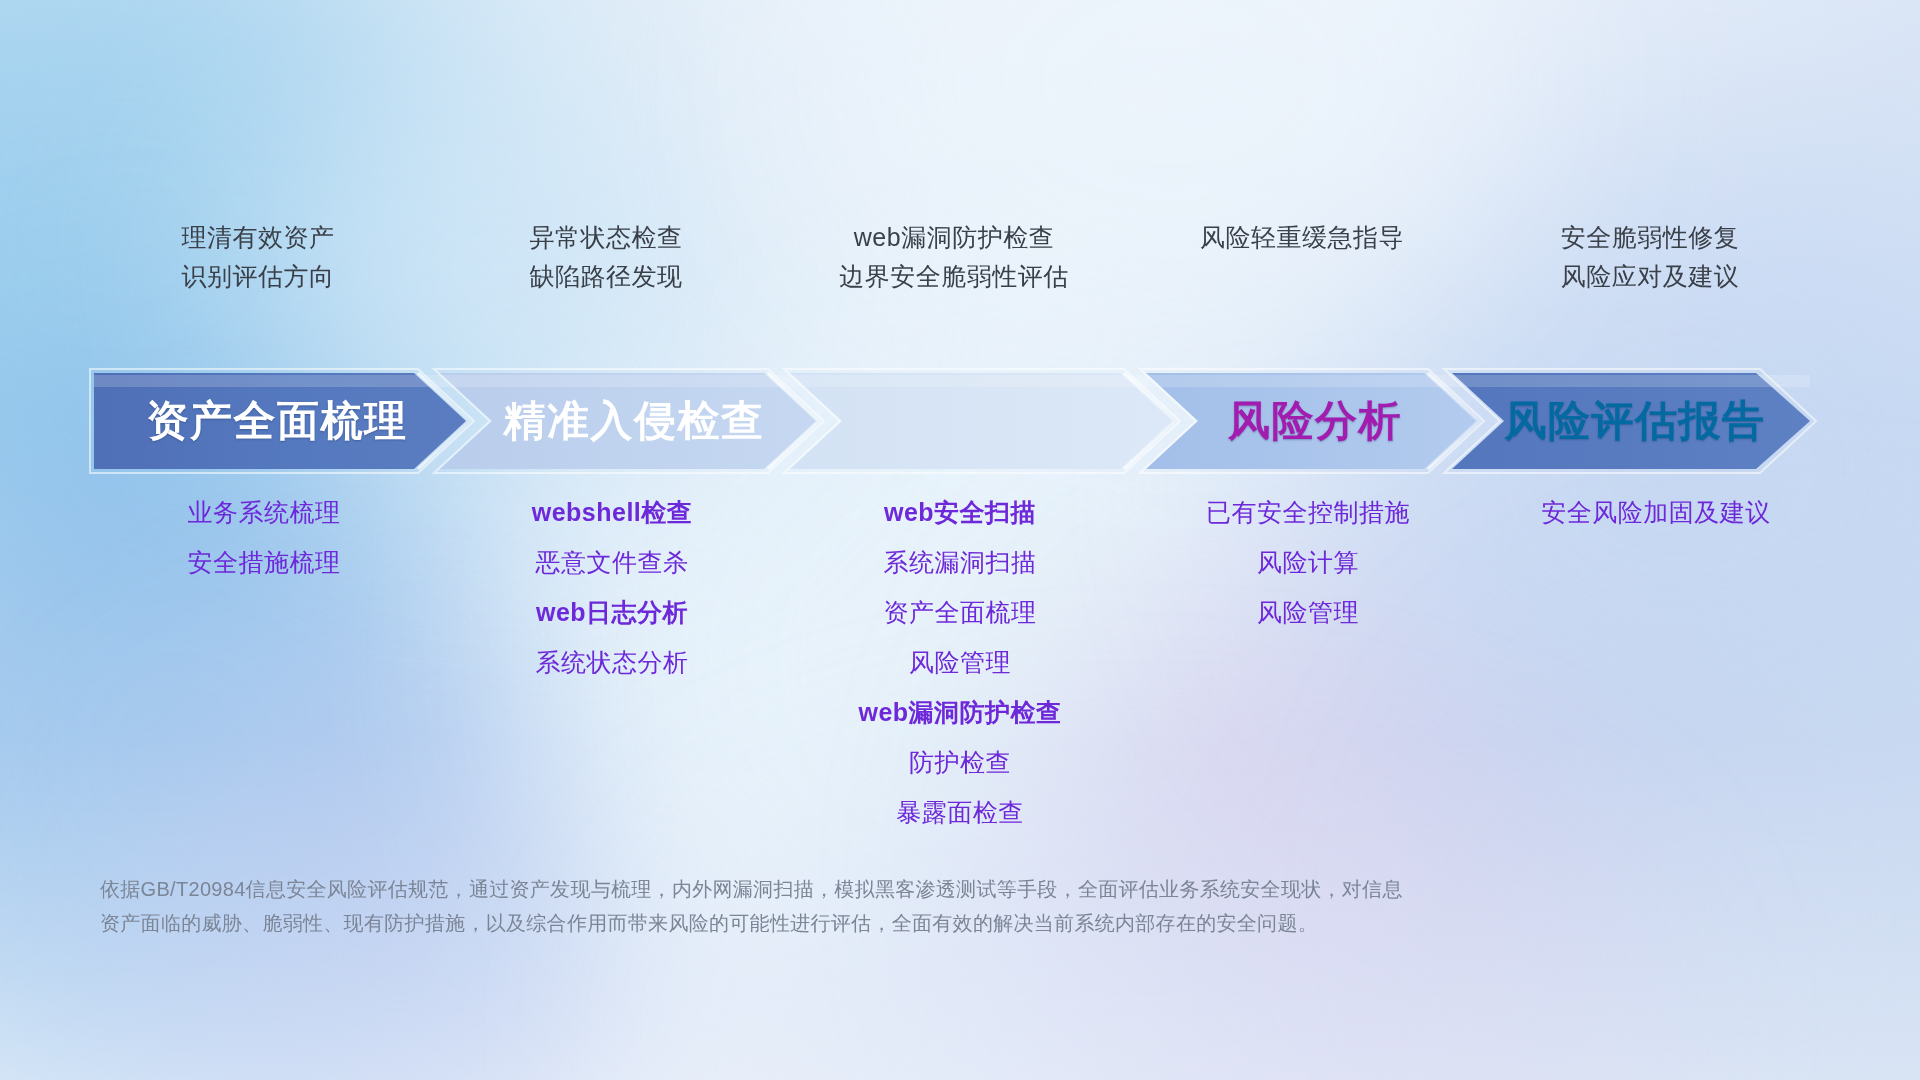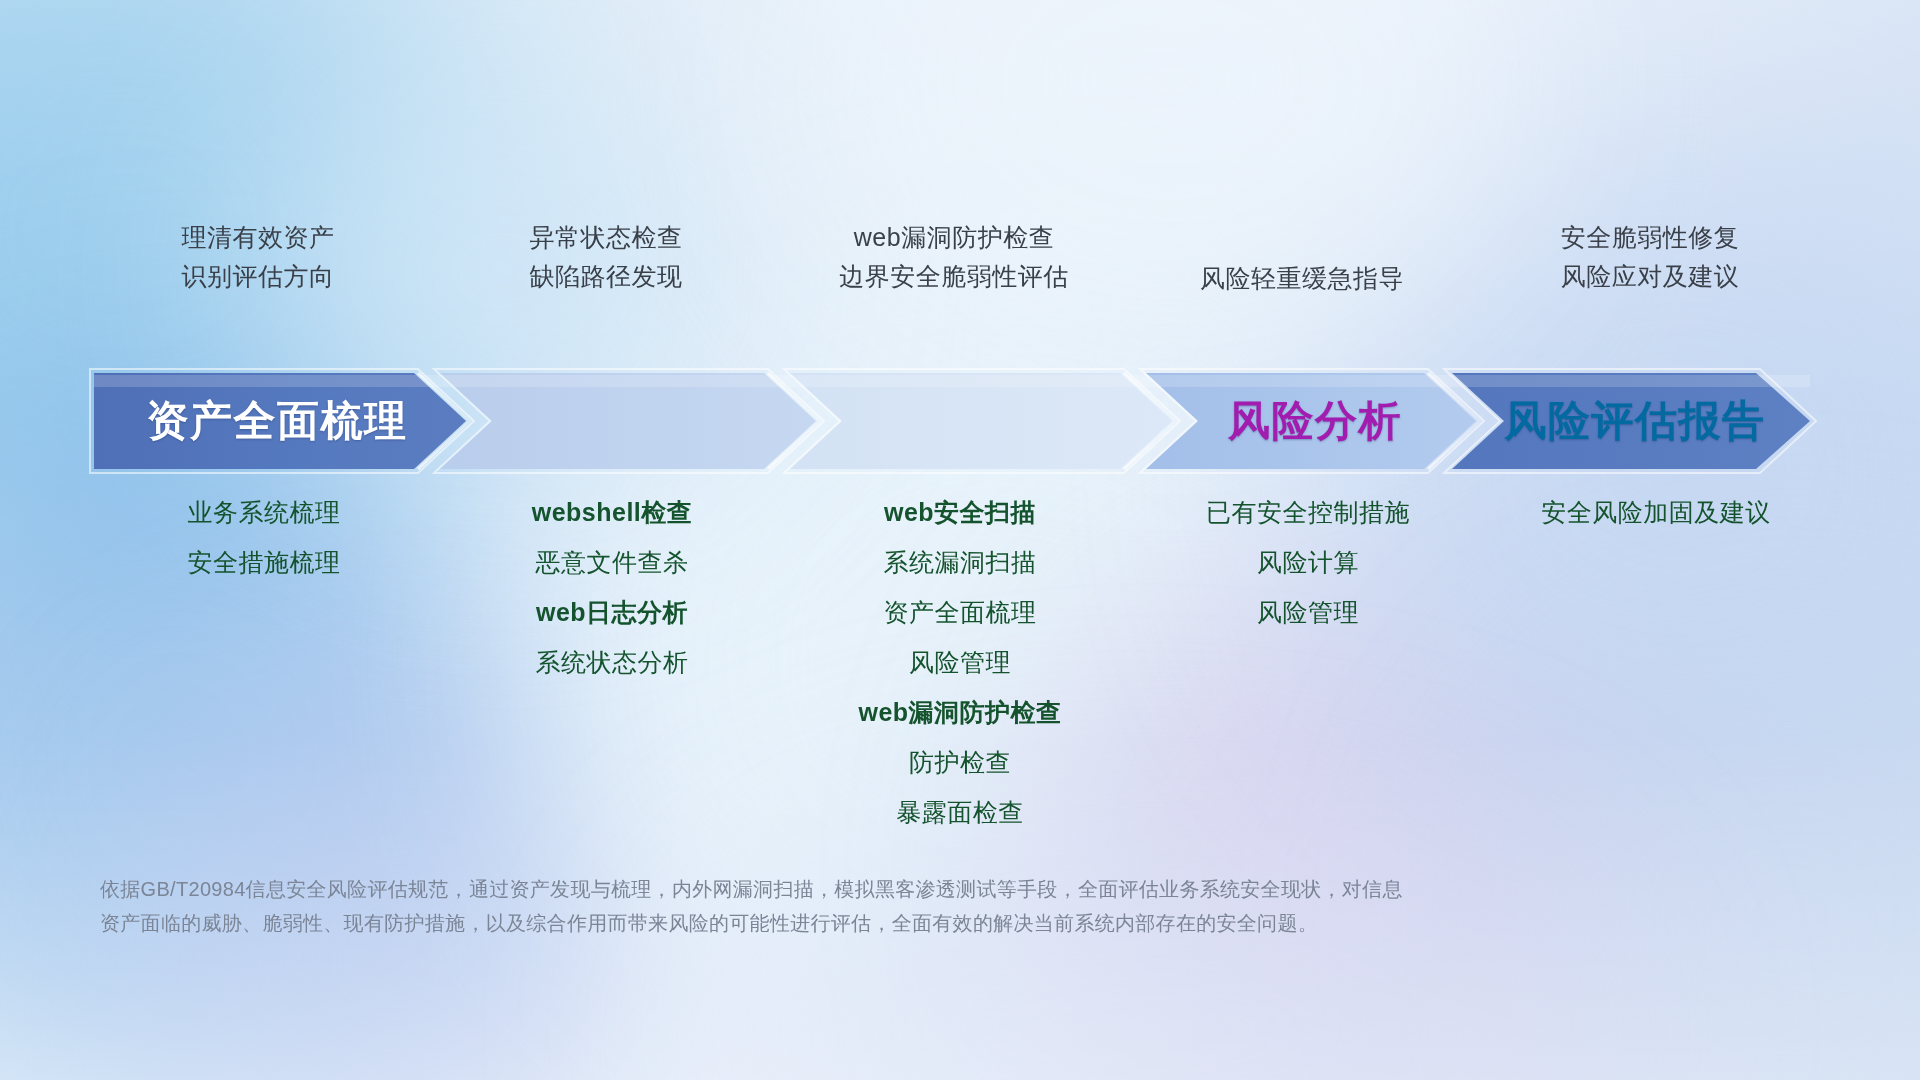--- a/index.html
+++ b/index.html
@@ -73,21 +73,21 @@
     display: flex;
     flex-direction: column;
     align-items: center;
     justify-content: flex-start;
     gap: 14px;
     color: #3a4049;
     font-size: 25px;
     line-height: 1;
     letter-spacing: .5px;
   }
-  .top-col.centered { justify-content: center; padding-bottom: 8px; }
+  .top-col.centered { padding-bottom: 8px; }
 
   
   #banner {
     position: absolute;
     left: 88px;
     top: 367px;
     width: 1730px;
     height: 108px;
   }
   #banner svg { display:block; width:100%; height:100%; }
@@ -114,21 +114,21 @@
     width: 1740px;
     display: flex;
     align-items: flex-start;
   }
   .bot-col {
     flex: 1 1 0;
     display: flex;
     flex-direction: column;
     align-items: center;
     gap: 25px;
-    color: #14532d;
+    color: #6d28d9;
     font-size: 25px;
     line-height: 1;
     letter-spacing: .5px;
   }
   .bot-col .item.strong { font-weight: bold; text-align: right; }
 
   
   #footer {
     position: absolute;
     left: 100px;
@@ -236,20 +236,21 @@
         <path d="M1036,6 L1088,54 L1036,102"></path>
         <path d="M1340,6 L1392,54 L1340,102"></path>
       </g>
 
       <g opacity=".18">
         <rect x="6" y="8" width="1716" height="12" fill="#ffffff"></rect>
       </g>
     </svg>
 
     <div class="step-label" style="left: 0px; width: 378px; color: rgb(255, 255, 255); text-shadow: rgba(30, 50, 100, 0.35) 0px 1px 2px;">资产全面梳理</div>
+    <div class="step-label" style="left: 360px; width: 372px; color: rgb(255, 255, 255);">精准入侵检查</div>
     <div class="step-label" style="left: 1066px; width: 322px; color: #a21caf; text-shadow: rgba(30, 50, 100, 0.35) 0px 1px 2px;">风险分析</div>
     <div class="step-label" style="left: 1372px; width: 350px; color: #0369a1; text-shadow: rgba(30, 50, 100, 0.35) 0px 1px 2px;">风险评估报告</div>
   </div>
 
   <div id="bottom-row">
       <div class="bot-col">
         <div class="item">业务系统梳理</div>
         <div class="item">安全措施梳理</div>
       </div>
       <div class="bot-col">

